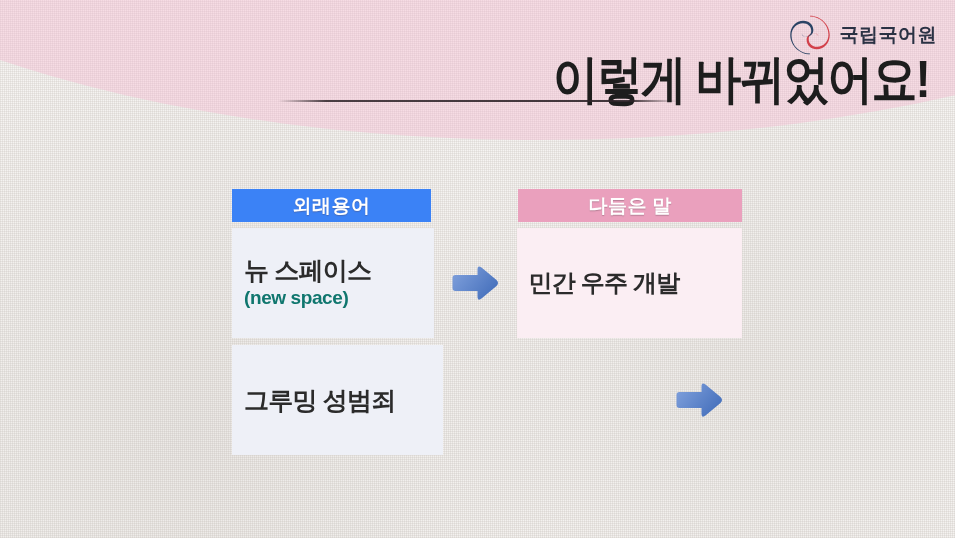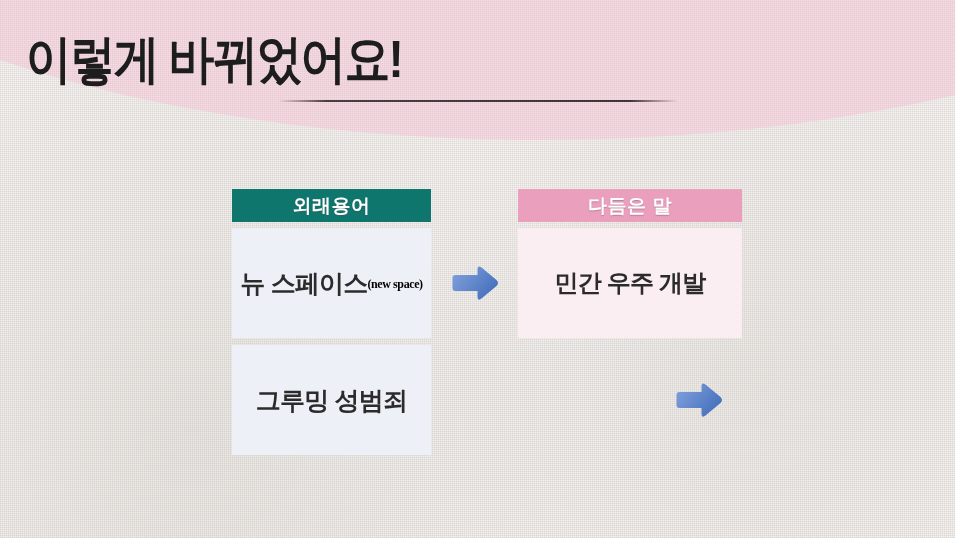--- a/index.html
+++ b/index.html
@@ -67,24 +67,24 @@
     font-size: 19px;
     font-weight: bold;
     color: #2a3244;
     letter-spacing: 0.5px;
     white-space: nowrap;
   }
 
   
   #title-wrap {
     position: absolute;
-    top: 32px;
+    top: 52px;
     left: 0;
     width: 100%;
-    text-align: left;
+    text-align: right;
   }
   #slide-title {
     display: inline-block;
     font-size: 52px;
     font-weight: bold;
     color: #1d1d1d;
     letter-spacing: -2px;
     line-height: 1.05;
     transform: scaleX(0.88);
     transform-origin: center;
@@ -116,65 +116,66 @@
     height: 33px;
     display: flex;
     align-items: center;
     justify-content: center;
     color: #ffffff;
     font-size: 19px;
     font-weight: bold;
     letter-spacing: 0.5px;
     text-shadow: 0 1px 1px rgba(90,70,80,0.35);
   }
-  .col-header.left  { background: #0f766e; }
-  .col-header.right { width: 224px; background: #eaa0bd; }
+  .col-header.left  { background: #3b82f6; }
+  .col-header.right { width: 224px; background: #eaa0bd; font-family: Liberation Serif, serif; }
 
   .row {
     display: flex;
     justify-content: space-between;
     align-items: stretch;
     margin-top: 6px;
     position: relative;
   }
   .row + .row { margin-top: 7px; }
 
   .cell {
     display: flex;
-    align-items: center;
+    flex-direction: column;
+    align-items: flex-start;
     justify-content: center;
     text-align: center;
+    padding-left: 12px;
   }
   .cell.left {
     width: 199px;
     height: 110px;
     background: #eef0f7;
   }
   .cell.right {
     width: 224px;
     height: 110px;
     background: #fbeef3;
   }
   .term-main {
     font-size: 25px;
     font-weight: bold;
     color: #2b2b2b;
     letter-spacing: -0.8px;
     line-height: 1.15;
     white-space: nowrap;
   }
   .term-sub {
-    font-size: 12px;
-    font-weight: bold;
-    color: #000000;
+    font-size: 19px;
+    font-weight: bold;
+    color: #0f766e;
     letter-spacing: -0.4px;
     line-height: 1.2;
     margin-top: 2px;
     white-space: nowrap;
-    font-family: Liberation Serif, serif;
   }
   .cell.right .term-main {
     font-size: 24px;
   }
 
   .arrow-cell {
     width: 87px;
     display: flex;
     align-items: center;
     justify-content: center;
@@ -187,20 +188,27 @@
 <div id="slide">
 
   <div id="paper-texture"></div>
 
   <div id="pink-band">
     <div id="pink-band-texture"></div>
   </div>
 
   <div id="content-layer">
 
+    <div id="logo-group">
+      <svg id="logo-mark" viewBox="0 0 100 100">
+        <path d="M50 6 C74 6 94 25 94 49 C94 66 82 78 67 78 C55 78 47 70 47 60 C47 52 52 46 60 46 C66 46 70 50 70 55 C70 51 66 46 58 46 C49 46 42 53 42 62 C42 74 52 84 66 84 C83 84 97 70 97 50 C97 26 76 4 50 4 Z" fill="#d2404a"></path>
+        <path d="M50 94 C26 94 6 75 6 51 C6 34 18 22 33 22 C45 22 53 30 53 40 C53 48 48 54 40 54 C34 54 30 50 30 45 C30 49 34 54 42 54 C51 54 58 47 58 38 C58 26 48 16 34 16 C17 16 3 30 3 50 C3 74 24 96 50 96 Z" fill="#2a4364"></path>
+      </svg>
+      <div id="logo-text">국립국어원</div>
+    </div>
 
     <div id="title-wrap">
       <div id="slide-title">이렇게 바뀌었어요!</div>
     </div>
     <div id="title-underline"></div>
 
     <div id="table-area">
 
       <div class="table-headers">
         <div class="col-header left">외래용어</div>

